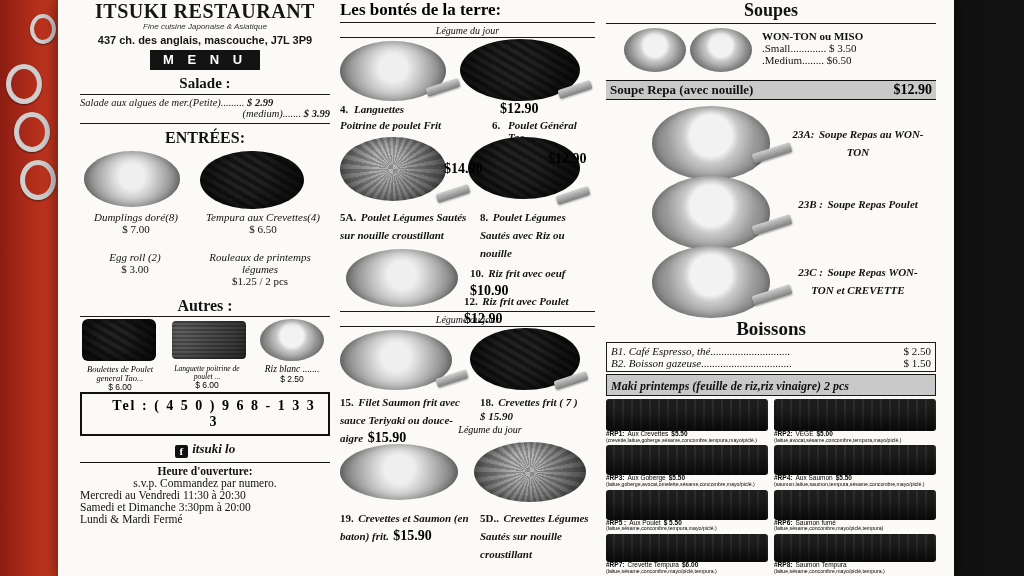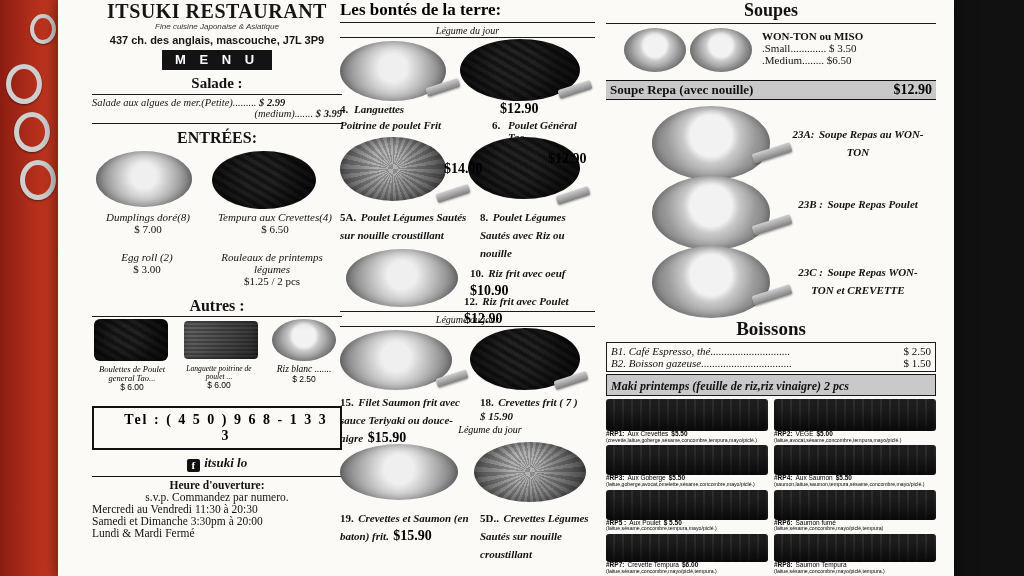--- a/index.html
+++ b/index.html
@@ -22,21 +22,21 @@
   .ring.small{width:18px;height:22px;border-width:4px;}
   
   .page{
     position:absolute;left:58px;top:-4px;width:896px;height:584px;
     background:#fbfaf7;
     box-shadow:0 0 18px rgba(0,0,0,.55);
   }
   .page-inner{position:absolute;inset:0;padding:4px 6px;}
   
   .col{position:absolute;top:4px;}
-  .col1{left:34px;width:250px;}
+  .col1{left:22px;width:250px;}
   .col2{left:282px;width:255px;}
   .col3{left:548px;width:330px;}
 
   .rest-title{
     font-family:"Liberation Serif", serif;
     font-weight:bold;font-size:20px;letter-spacing:.5px;text-align:center;
     color:#151515;
   }
   .rest-sub{font-size:8px;text-align:center;color:#333;font-style:italic;margin-top:-1px;}
   .rest-addr{font-size:11px;font-weight:bold;text-align:center;color:#151515;margin-top:3px;}
@@ -190,21 +190,21 @@
       <div style="width:86px;text-align:center;">
         <div class="tiny" style="font-family:'Liberation Serif',serif;font-size:7.6px;font-style:italic;">Languette poitrine de poulet ...</div>
         <div class="tiny" style="font-size:8.5px;">$ 6.00</div>
       </div>
       <div style="width:76px;text-align:center;">
         <div class="tiny" style="font-family:'Liberation Serif',serif;font-size:9.5px;font-style:italic;">Riz blanc .......</div>
         <div class="tiny" style="font-size:8.5px;">$ 2.50</div>
       </div>
     </div>
 
-    <div class="phone" style="margin-top:14px;padding-left:24px;">Tel : ( 4 5 0 )  9 6 8 - 1 3 3 3</div>
+    <div class="phone" style="margin-top:0;padding-left:24px;">Tel : ( 4 5 0 )  9 6 8 - 1 3 3 3</div>
     <div style="text-align:center;margin-top:3px;">
       <span class="fb">f</span>
       <span class="itemtxt" style="font-size:13px;font-style:italic;">itsuki lo</span>
     </div>
 
     <div style="border-top:1.5px solid #111;margin-top:4px;padding-top:2px;">
       <div class="hours center big bold">Heure d'ouverture:</div>
       <div class="hours center">s.v.p. Commandez par numero.</div>
       <div class="hours">Mercredi au Vendredi 11:30 à 20:30</div>
       <div class="hours">Samedi et Dimanche 3:30pm à 20:00</div>

